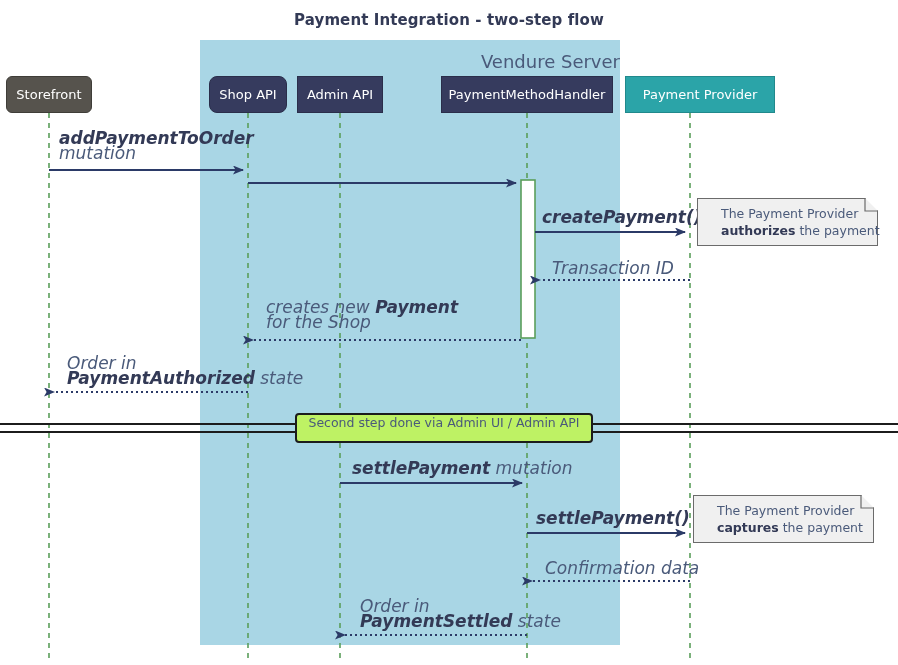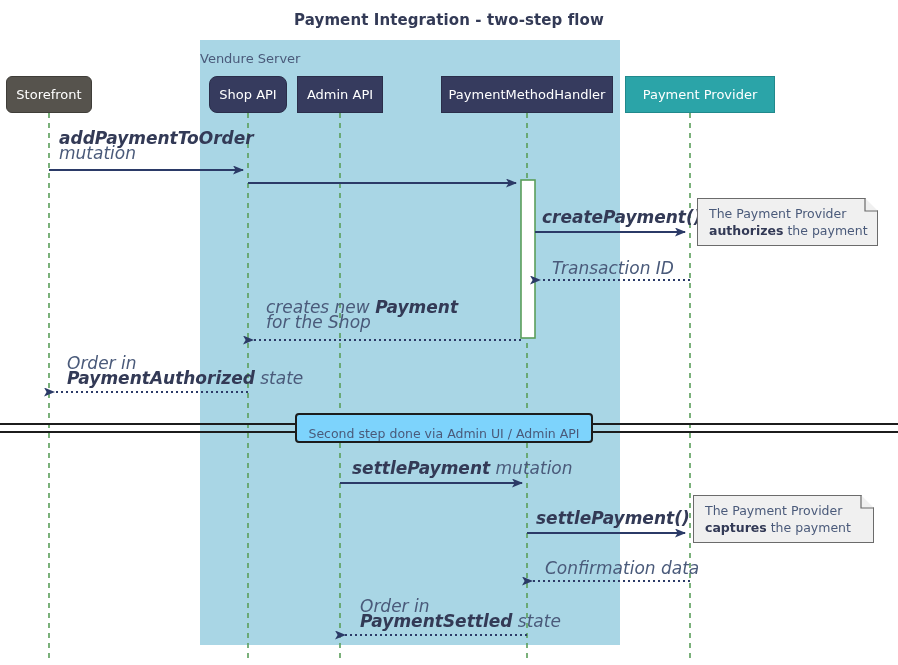--- a/index.html
+++ b/index.html
@@ -33,22 +33,22 @@
     color: #333a56;
     letter-spacing: 0.1px;
   }
   
   .group-band {
     position: absolute;
     background: #a9d6e5;
   }
   .group-band-label {
     position: absolute;
-    text-align: left;
-    font-size: 13px;
+    text-align: right;
+    font-size: 18px;
     color: #4a5a7a;
   }
   
   .participant {
     position: absolute;
     box-sizing: border-box;
     display: flex;
     align-items: center;
     justify-content: center;
     color: #ffffff;
@@ -82,21 +82,21 @@
   }
   
   .note {
     position: absolute;
     box-sizing: border-box;
     background: #f0f0f0;
     border: 1px solid #6b6b6b;
     font-size: 12.5px;
     color: #4a5a7a;
     line-height: 17px;
-    padding: 6px 10px 6px 11px;
+    padding: 6px 10px 6px 23px;
     white-space: nowrap;
   }
   .note b { color: #333a56; font-weight: bold; }
   .note-fold {
     position: absolute;
     right: -1px;
     top: -1px;
     width: 0;
     height: 0;
     border-left: 13px solid transparent;
@@ -107,25 +107,25 @@
     right: -1px;
     top: -1px;
     width: 18px;
     height: 18px;
     overflow: hidden;
   }
   
   .divider-box {
     position: absolute;
     box-sizing: border-box;
-    background: #7dd3fc;
+    background: #bef264;
     border: 2px solid #1c1c1c;
     border-radius: 4px;
     display: flex;
-    align-items: flex-end;
+    align-items: flex-start;
     justify-content: center;
     font-size: 12.5px;
     color: #4a5a7a;
     white-space: nowrap;
   }
 </style>
 </head>
 <body>
 
 <div id="diagram-root">

